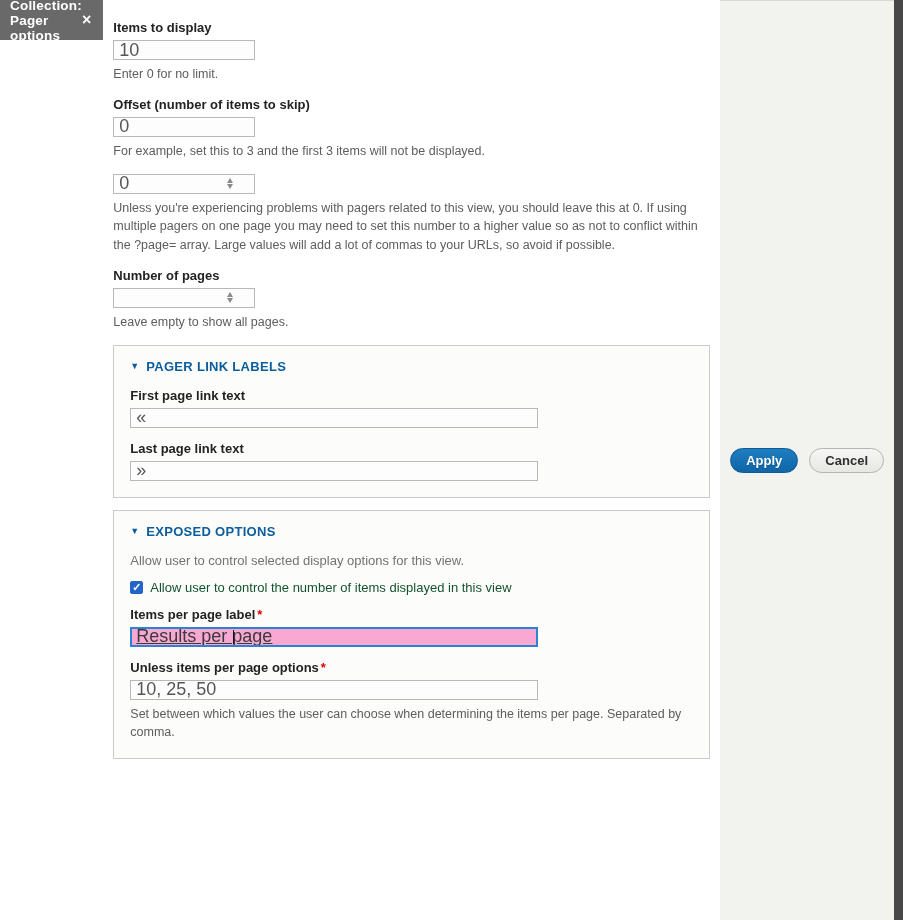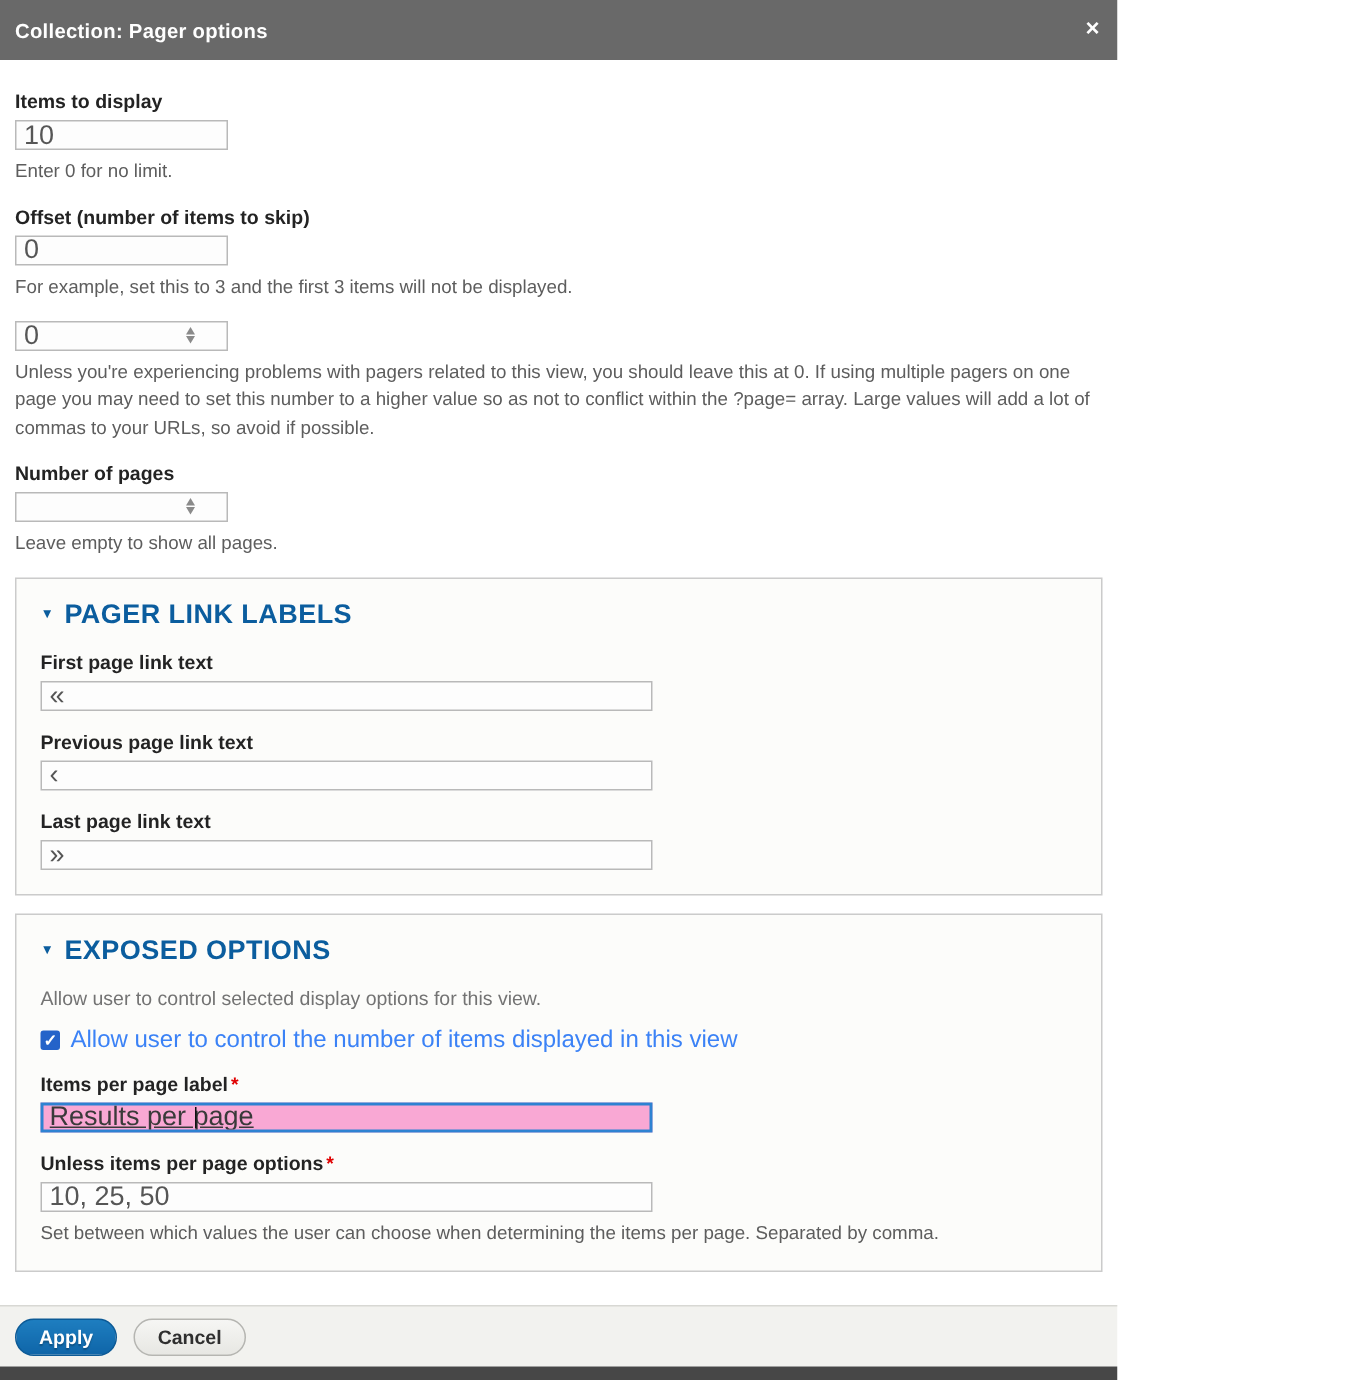--- a/index.html
+++ b/index.html
@@ -1,18 +1,18 @@
 <!DOCTYPE html>
 <html><head>
 <meta charset="utf-8">
 <style>
   * { margin:0; padding:0; box-sizing:border-box; }
   html,body { width:903px; height:920px; background:#fff; }
   body { font-family:"Liberation Sans", sans-serif; font-size:13px; color:#222; }
-  .dialog { width:745px; height:920px; display:flex; flex-direction:column; overflow:hidden; background:#fff;justify-content:space-between; }
+  .dialog { width:903px; height:920px; display:flex; flex-direction:row; overflow:hidden; background:#fff;justify-content:space-between; }
 
   
   .dlg-header { height:40px; flex:0 0 40px; background:#696969; display:flex; align-items:center; justify-content:space-between; padding:0 12px 0 10px; }
   .dlg-title { color:#fff; font-weight:bold; font-size:13.5px; letter-spacing:.2px; }
   .dlg-close { color:#fff; font-weight:bold; font-size:16px; line-height:16px; cursor:pointer; background:none; border:none; font-family:"Liberation Sans",sans-serif; }
 
   
   .dlg-body { flex:1 1 auto; overflow:hidden; padding:20px 10px 0 10px; }
   .form-item { margin-bottom:13px; }
   .form-item:last-child { margin-bottom:0; }
@@ -26,29 +26,29 @@
   .caret { position:absolute; left:103px; top:3px; width:1px; height:14px; background:#111; }
   .spinner { position:absolute; right:21px; top:4px; width:8px; display:flex; flex-direction:column; align-items:center; gap:1px; pointer-events:auto; cursor:pointer; }
   .spinner .up { width:0; height:0; border-left:3.5px solid transparent; border-right:3.5px solid transparent; border-bottom:5px solid #8a8a8a; }
   .spinner .dn { width:0; height:0; border-left:3.5px solid transparent; border-right:3.5px solid transparent; border-top:5px solid #8a8a8a; }
   .help { font-size:12.5px; color:#5d5d5d; margin-top:5px; line-height:1.5; max-width:880px; }
 
   
   .fieldset-box { border:1px solid #cbcbcb; background:#fcfcfa; padding:12px 16px 16px 16px; margin:0 0 12px 0; }
   .legend-row { display:flex; align-items:center; gap:7px; margin:1px 0 14px 0; cursor:pointer; }
   .legend-tri { color:#0b5d9e; font-size:9px; line-height:9px; }
-  .legend-text { color:#0b5d9e; font-weight:bold; font-size:18px; letter-spacing:.3px; }
+  .legend-text { color:#0b5d9e; font-weight:bold; font-size:13px; letter-spacing:.3px; }
   .fs-desc { font-size:13px; color:#737373; margin-bottom:12px; }
 
   
   .check-row { display:flex; align-items:center; gap:7px; margin-bottom:12px; cursor:pointer; }
   .checkbox { width:13px; height:13px; flex:0 0 13px; border:1px solid #6f6f6f; border-radius:2px; background:#fff; position:relative; cursor:pointer; }
   .checkbox.checked { background:#2463c9; border-color:#2463c9; }
   .checkbox.checked::after { content:"✓"; position:absolute; left:1px; top:-1px; color:#fff; font-size:11px; font-weight:bold; }
-  .check-label { font-size:16px; color:#3b82f6; }
+  .check-label { font-size:13px; color:#14532d; }
 
   
   .dlg-footer { flex:0 0 41px; background:#f2f2ef; border-top:1px solid #d8d8d4; display:flex; align-items:center; gap:11px; padding:0 10px; }
   .btn { font-family:"Liberation Sans",sans-serif; font-weight:bold; font-size:13px; border-radius:13px; padding:4px 15px; cursor:pointer; }
   .btn-apply { color:#fff; background:linear-gradient(#1e7ec0,#0f65a8); border:1px solid #0c5astatic; border:1px solid #0c5a96; text-shadow:0 1px 1px rgba(0,0,0,.25); }
   .btn-cancel { color:#2f2f2f; background:linear-gradient(#f6f6f4,#e7e7e3); border:1px solid #b5b5b1; }
   .bottom-strip { flex:0 0 9px; background:#474747; }
 </style>
 </head>
 <body>
@@ -105,24 +105,20 @@
       <div class="legend-row">
         <span class="legend-tri">▼</span>
         <span class="legend-text">PAGER LINK LABELS</span>
       </div>
 
       <div class="form-item">
         <label class="f-label">First page link text</label>
         <input class="text wide" type="text" value="«" style="">
       </div>
 
-      <div class="form-item">
-        <label class="f-label">Previous page link text</label>
-        <input class="text wide" type="text" value="‹" style="">
-      </div>
 
 
       <div class="form-item">
         <label class="f-label">Last page link text</label>
         <input class="text wide" type="text" value="»" style="">
       </div>
     </div>
 
     <div class="fieldset-box">
       <div class="legend-row">

